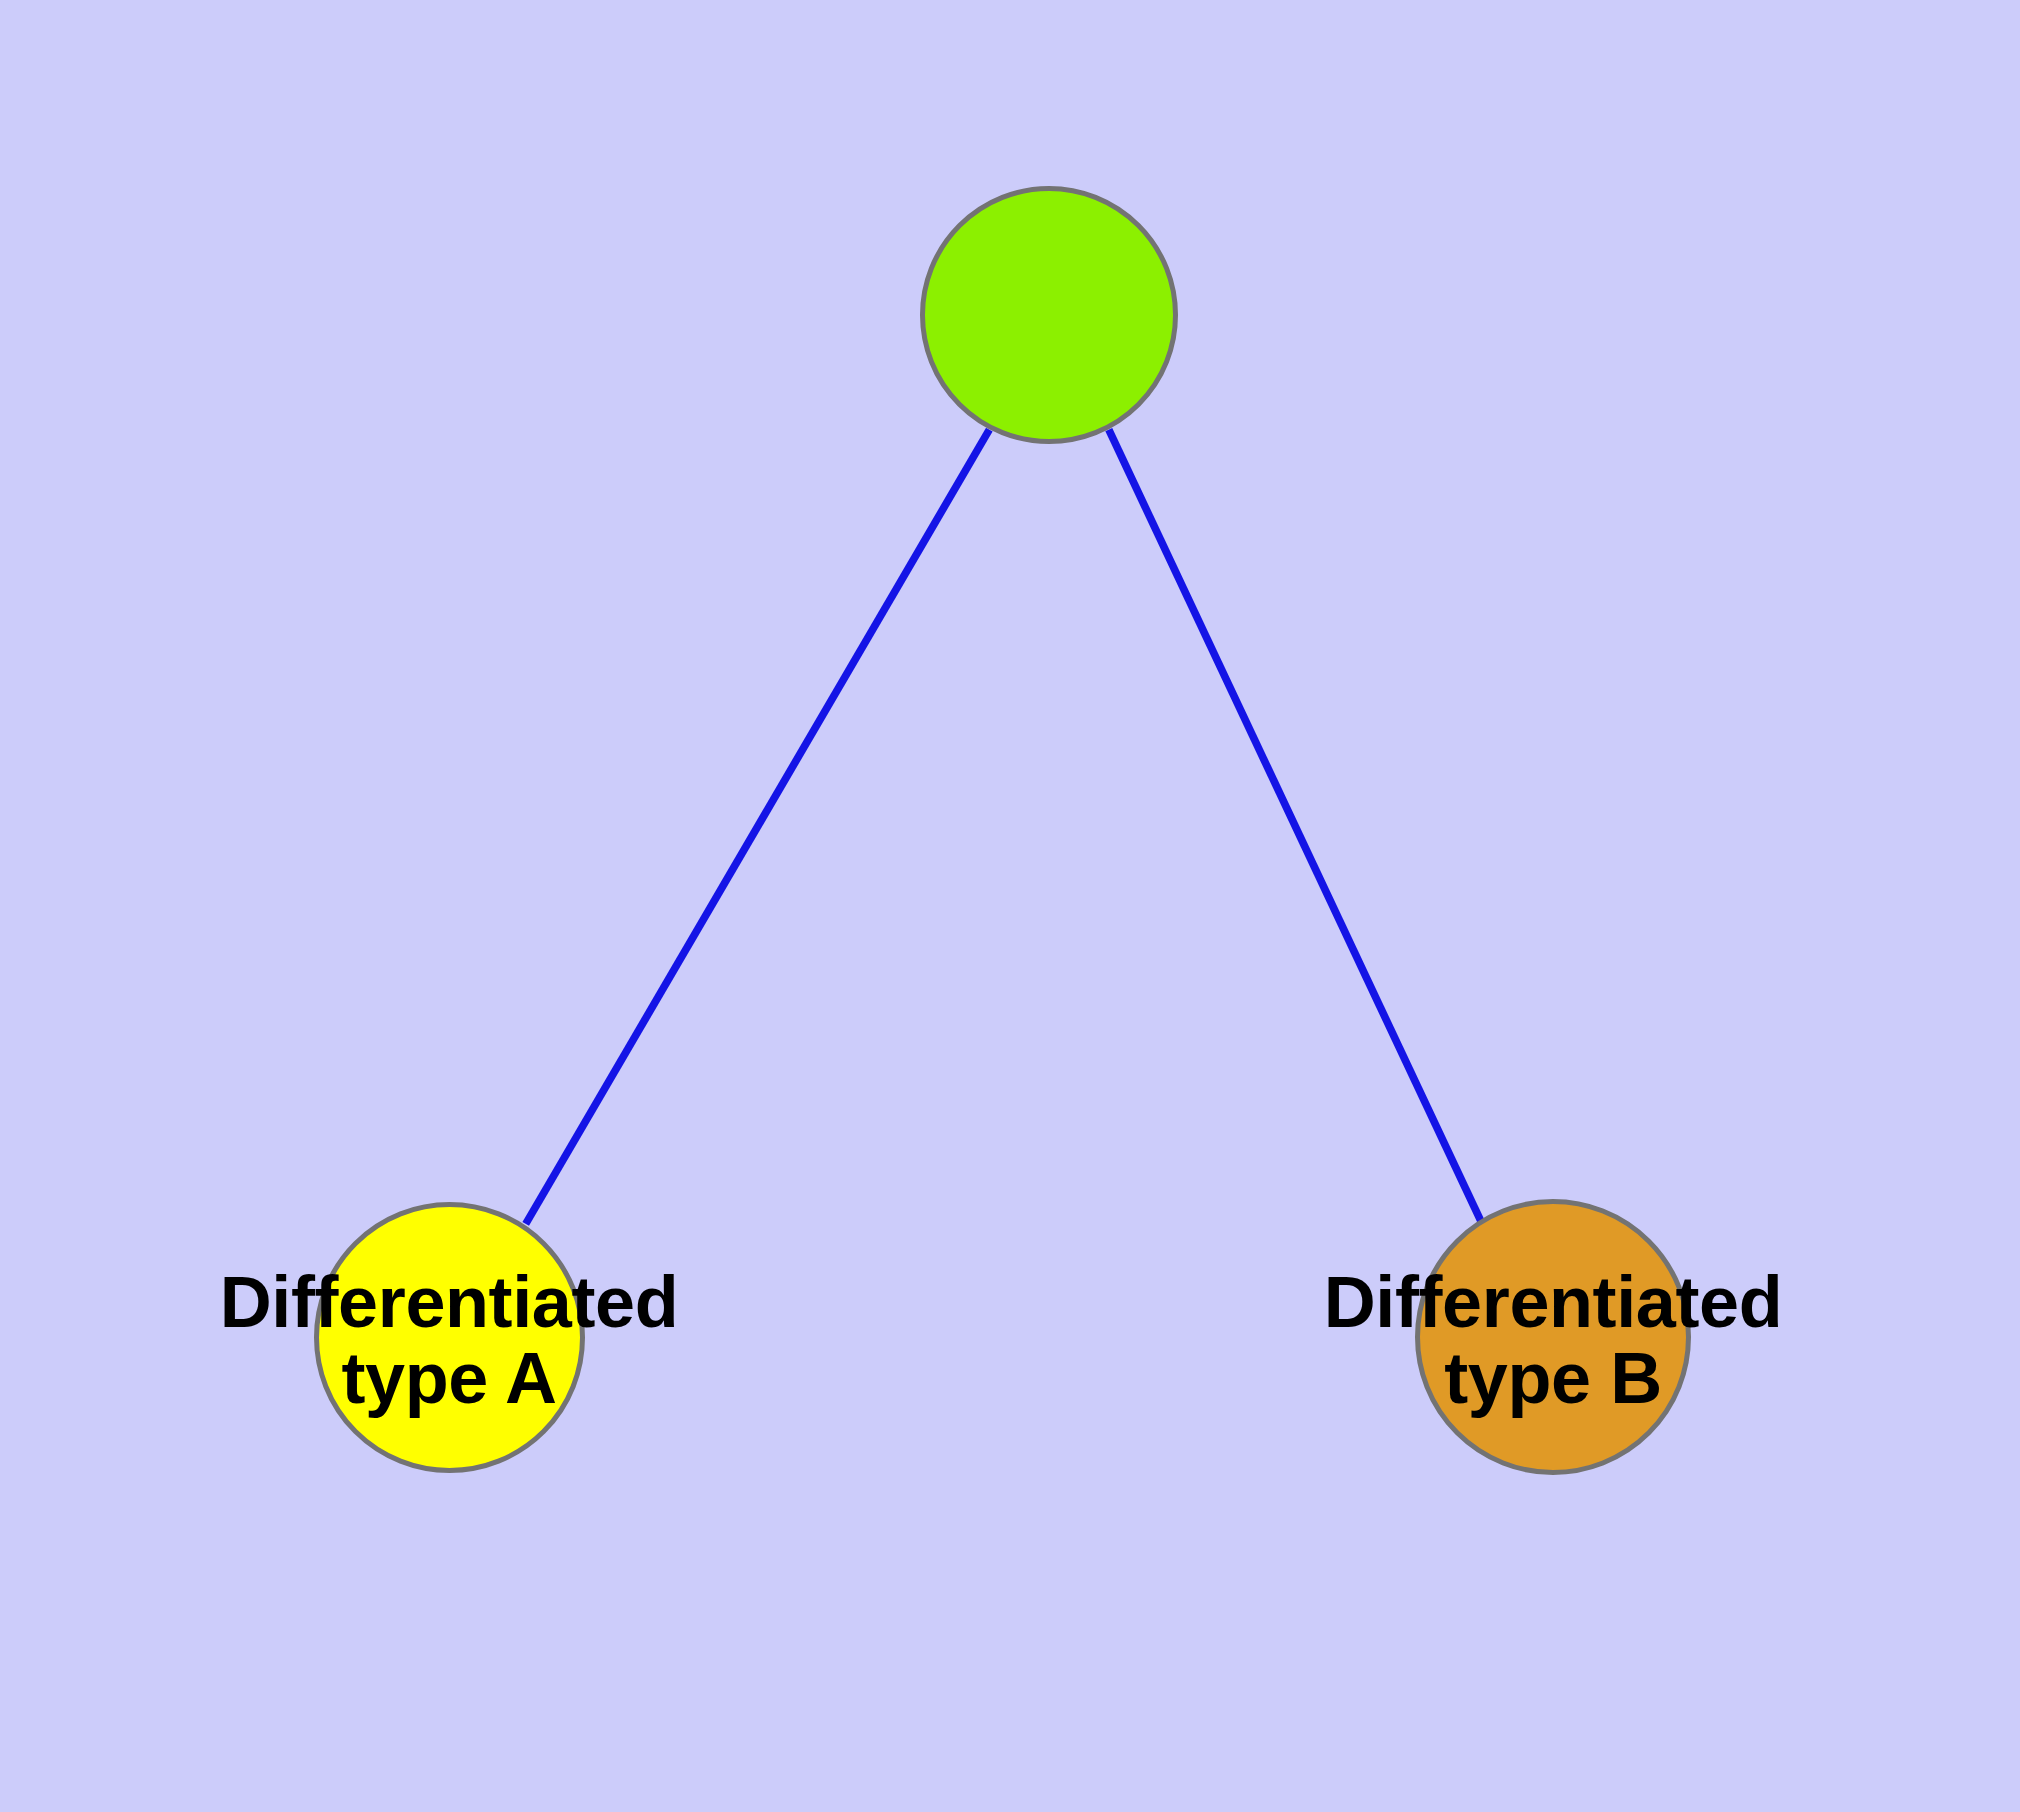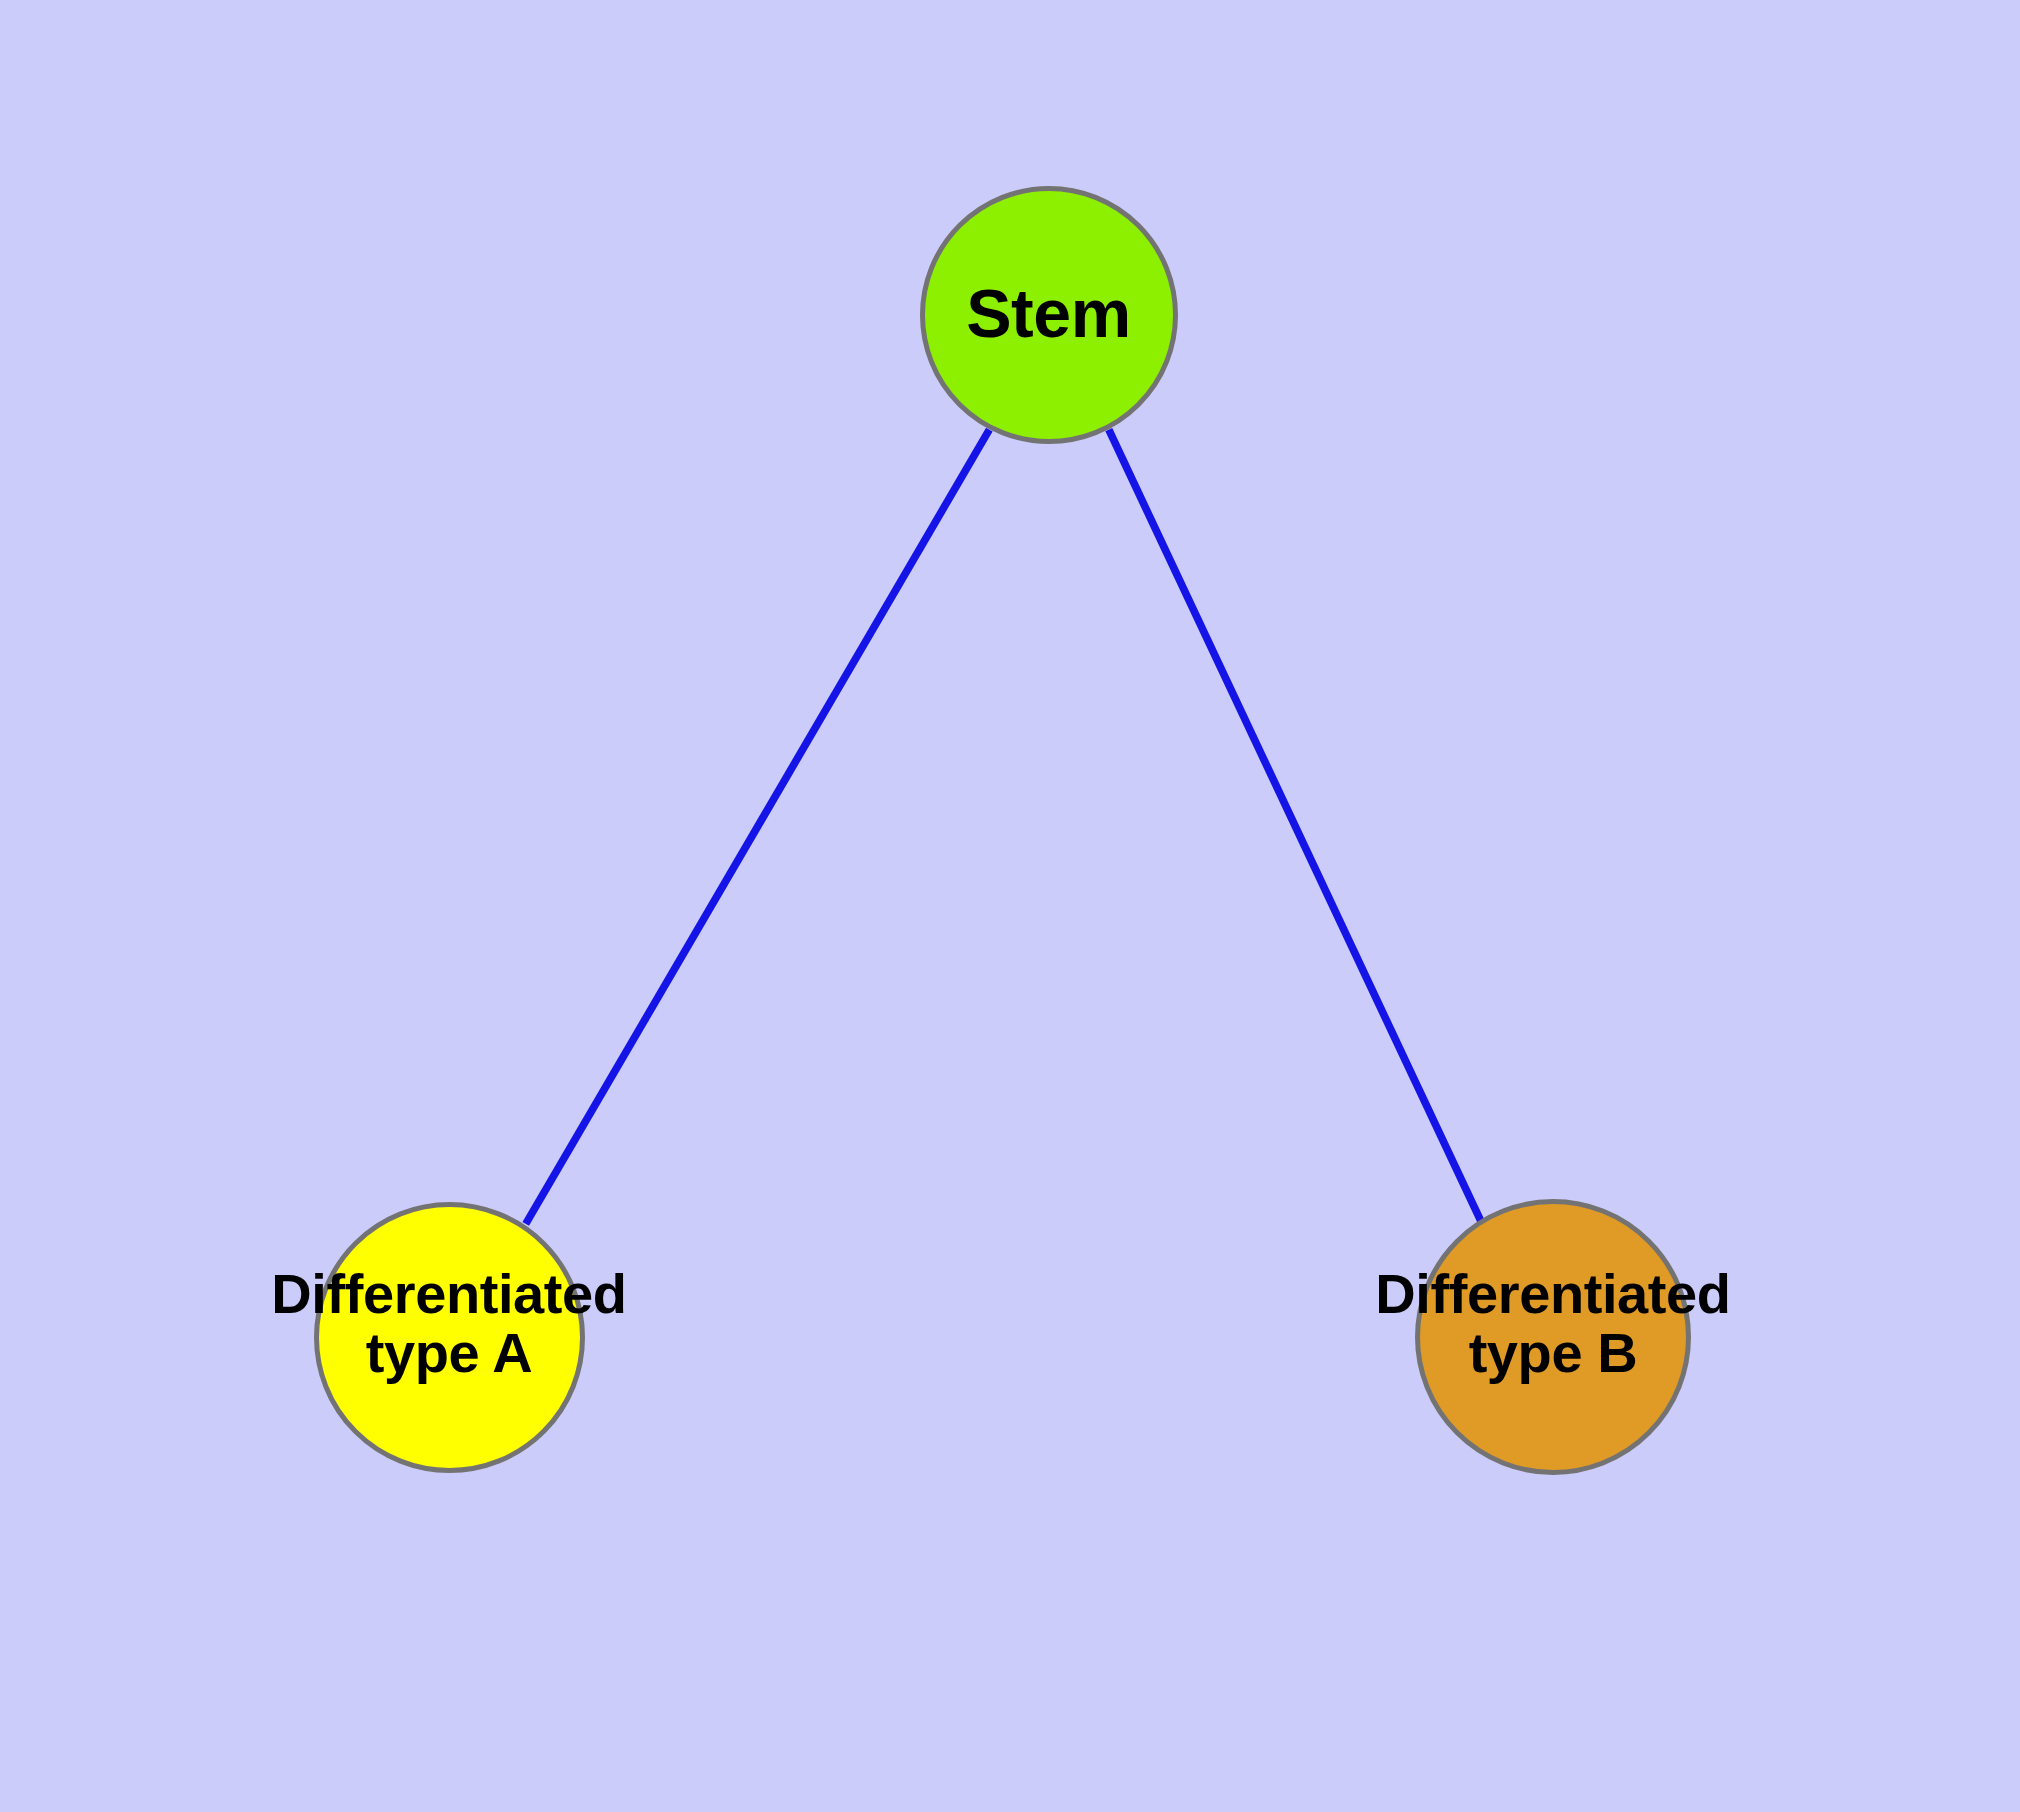--- a/index.html
+++ b/index.html
@@ -51,42 +51,41 @@
   #node-diff-a {
     background: #ffff00;
   }
   #node-diff-b {
     background: #e09a26;
   }
   #label-stem {
     font-size: 68px;
   }
   #label-diff-a, #label-diff-b {
-    font-size: 56px;
+    font-size: 72px;
   }
 </style>
 </head>
 <body>
 
 <div id="canvas">
 
   <div id="graph-background"></div>
 
   <svg id="edge-layer" viewBox="0 0 2384 2138">
     <line id="edge-stem-diff-a" x1="1167" y1="507" x2="620" y2="1444" stroke="#1414e6" stroke-width="9" stroke-linecap="butt"></line>
     <line id="edge-stem-diff-b" x1="1308" y1="507" x2="1748" y2="1443" stroke="#1414e6" stroke-width="9" stroke-linecap="butt"></line>
   </svg>
 
   <div class="node" id="node-stem" style="left:920px; top:186px; width:258px; height:258px;"></div>
 
   <div class="node" id="node-diff-a" style="left:314px; top:1202px; width:271px; height:271px;"></div>
 
   <div class="node" id="node-diff-b" style="left:1415px; top:1199px; width:276px; height:276px;"></div>
 
-  <div class="node-label" id="label-stem" style="left:794px; top:277px; width:509px;">Stem</div>
 
   <div class="node-label" id="label-diff-a" style="left:110px; top:1264px; width:678px;">Differentiated
 type A</div>
 
   <div class="node-label" id="label-diff-b" style="left:1214px; top:1264px; width:678px;">Differentiated
 type B</div>
 
 </div>
 
 

